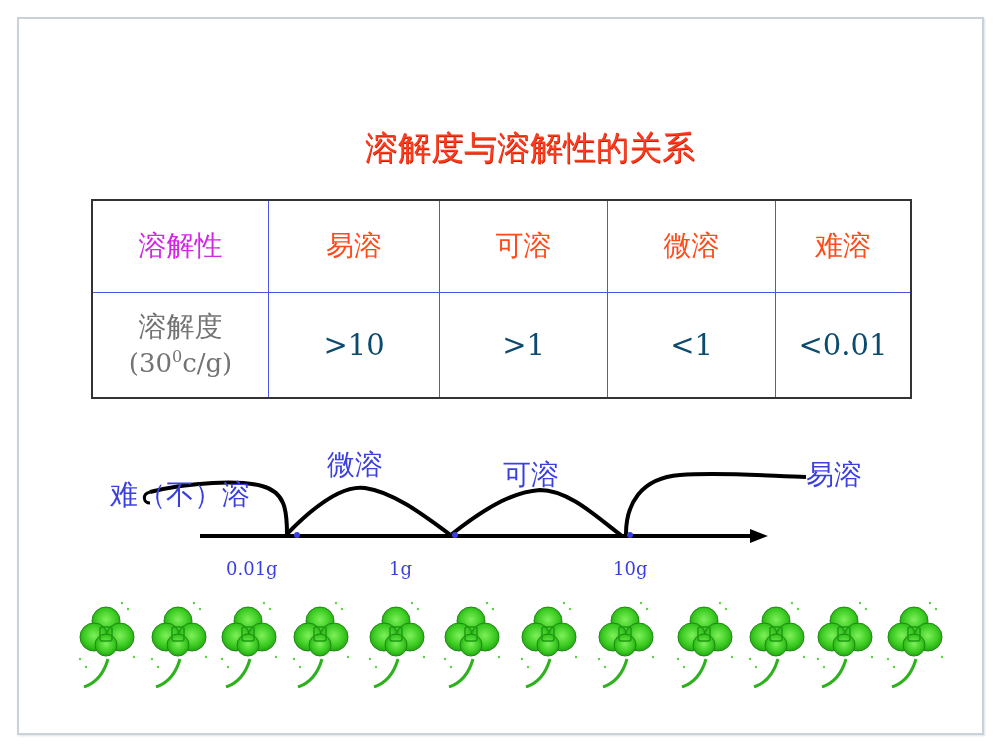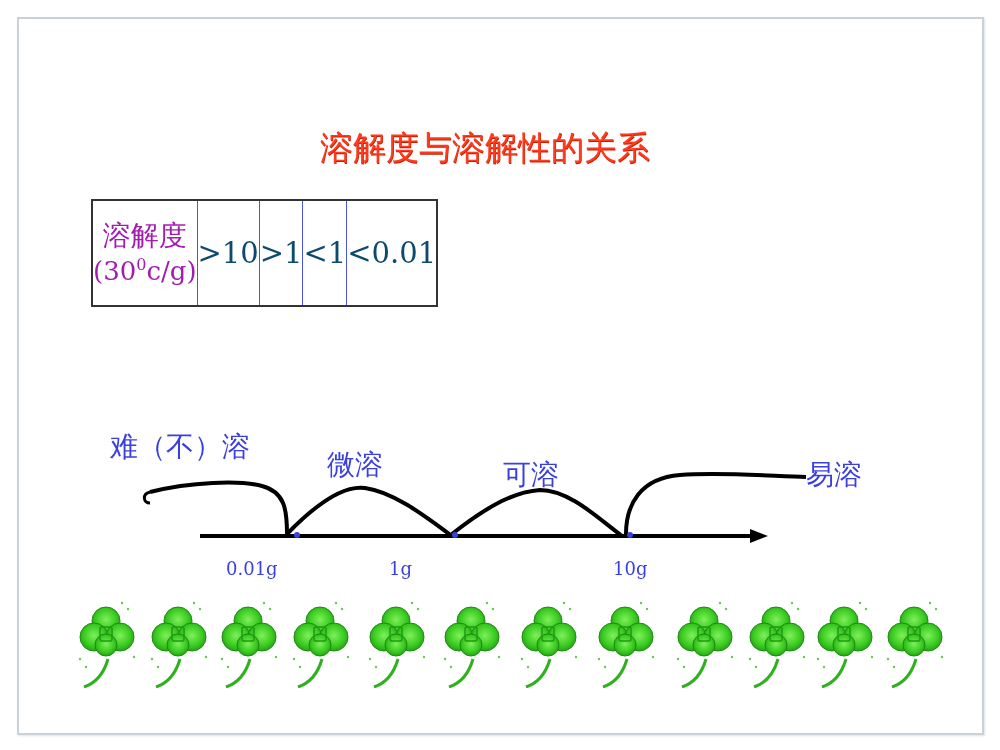--- a/index.html
+++ b/index.html
@@ -5,37 +5,37 @@
   html, body { margin: 0; padding: 0; }
   body {
     width: 1000px; height: 750px; background: #ffffff; position: relative; overflow: hidden;
     font-family: "DejaVu Serif", "Liberation Serif", serif;
   }
   .frame {
     position: absolute; left: 17px; top: 17px; width: 963px; height: 714px;
     border: 2px solid #c9d2d8; box-shadow: 1px 1px 2px #dde3e7; background: #fff;
   }
   .title {
-    position: absolute; left: 320px; top: 126px; width: 420px; 
+    position: absolute; left: 320px; top: 126px; width: 420px; text-align: center;
     font-size: 33px; color: #ff3b1f; letter-spacing: 0px;
     text-shadow: 0.5px 0.5px 0 #c02000;
     font-family: "DejaVu Sans", "Liberation Sans", sans-serif;
   }
   table.sol {
     position: absolute; left: 91px; top: 199px; border-collapse: collapse;
     border: 2px solid #333;
   }
   table.sol td {
     border: 1.5px solid #4b55e6; text-align: center; vertical-align: middle;
     padding: 0;
   }
   .hdr-purple { color: #d228e6; font-size: 28px; font-family: "DejaVu Sans", sans-serif; }
   .hdr-red { color: #ff4a1a; font-size: 28px; font-family: "DejaVu Sans", sans-serif; }
   .val { color: #0c4a6e; font-size: 29px; font-family: "DejaVu Serif", serif; }
-  .sub-purple { color: #a21caf; font-size: 26px; font-family: "DejaVu Serif", serif; line-height: 1.35; }
+  .sub-purple { color: #737373; font-size: 26px; font-family: "DejaVu Serif", serif; line-height: 1.35; }
   .sup { font-size: 16px; vertical-align: super; }
   .lbl {
     position: absolute; color: #3a3fe0; font-size: 28px;
     font-family: "DejaVu Sans", sans-serif; white-space: nowrap;
   }
   .tick {
     position: absolute; color: #3a3fe0; font-size: 18px;
     font-family: "DejaVu Serif", serif; white-space: nowrap;
   }
   svg.diagram { position: absolute; left: 0; top: 0; }
@@ -43,20 +43,29 @@
 </style>
 </head>
 <body>
 
 <div class="frame"></div>
 
 <div class="title">溶解度与溶解性的关系</div>
 
 <table class="sol">
   <tbody>
+      <tr style="height:92px;">
+    <td style="width:175px;">
+      <span class="hdr-purple">溶解性</span>
+    </td>
+    <td style="width:170px;"><span class="hdr-red">易溶</span></td>
+    <td style="width:167px;"><span class="hdr-red">可溶</span></td>
+    <td style="width:167px;"><span class="hdr-red">微溶</span></td>
+    <td style="width:134px;"><span class="hdr-red">难溶</span></td>
+  </tr>
   <tr style="height:106px;">
     <td>
       <div class="sub-purple" style="font-family:'DejaVu Sans',sans-serif;font-size:28px;">溶解度</div>
       <div class="sub-purple"><span>(30</span><span class="sup">0</span><span>c/g)</span></div>
     </td>
     <td><span class="val">&gt;10</span></td>
     <td><span class="val">&gt;1</span></td>
     <td><span class="val">&lt;1</span></td>
     <td><span class="val">&lt;0.01</span></td>
   </tr>
@@ -75,21 +84,21 @@
 
   <path d="M 452 534 C 480 512, 510 492, 540 490 C 570 490, 600 520, 622 536" fill="none" stroke="#000" stroke-width="4"></path>
 
   <path d="M 626 534 C 626 505, 640 478, 680 475 C 720 472, 770 476, 806 477" fill="none" stroke="#000" stroke-width="4"></path>
 
   <circle cx="297" cy="535" r="3" fill="#3a3fe0"></circle>
   <circle cx="455" cy="535" r="3" fill="#3a3fe0"></circle>
   <circle cx="630" cy="535" r="3" fill="#3a3fe0"></circle>
 </svg>
 
-<div class="lbl" style="left:110px; top:428px;">难（不）溶</div>
+<div class="lbl" style="left:110px; top:476px;">难（不）溶</div>
 <div class="lbl" style="left:327px; top:446px;">微溶</div>
 <div class="lbl" style="left:503px; top:456px;">可溶</div>
 <div class="lbl" style="left:806px; top:456px;">易溶</div>
 
 <div class="tick" style="left:226px; top:558px;">0.01g</div>
 <div class="tick" style="left:389px; top:558px;">1g</div>
 <div class="tick" style="left:613px; top:558px;">10g</div>
 
 <div class="clovers">
   <svg width="1000" height="90">

